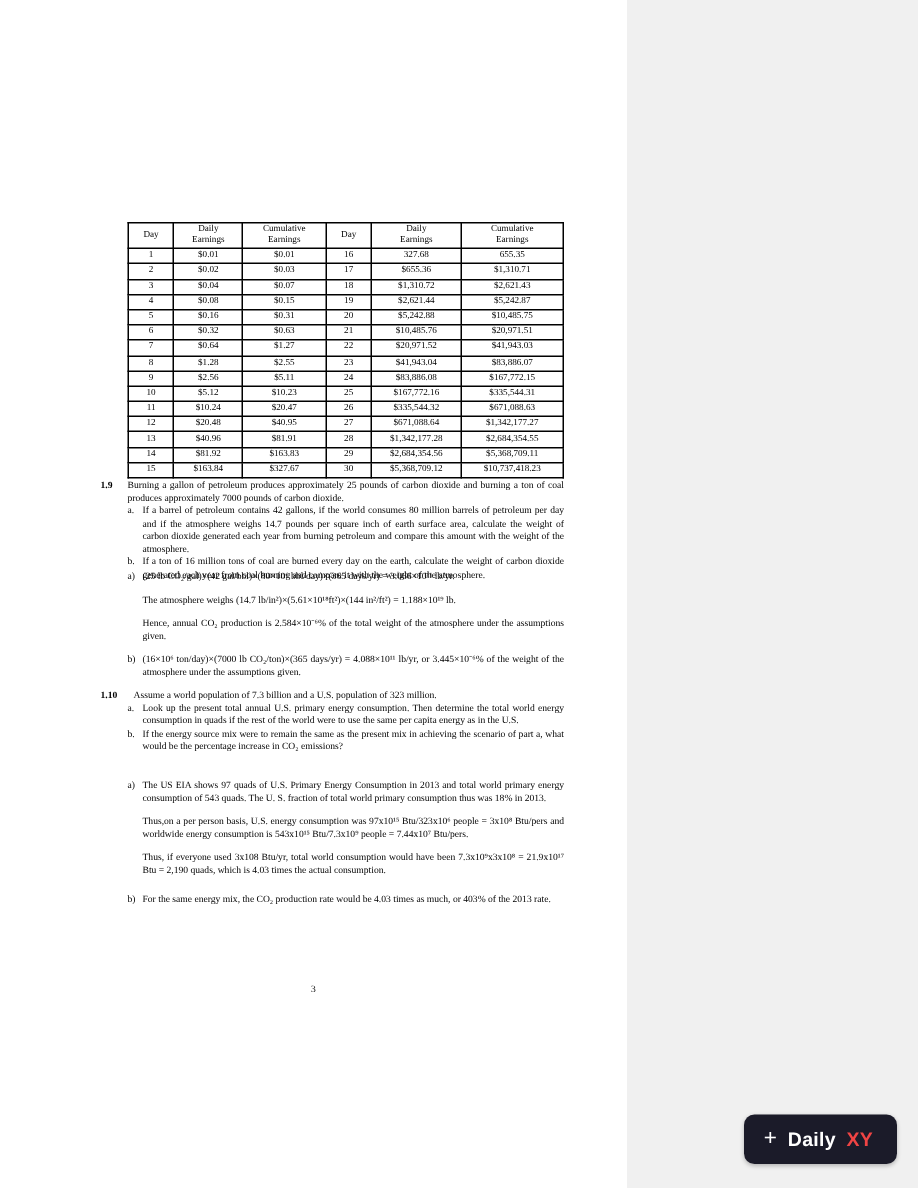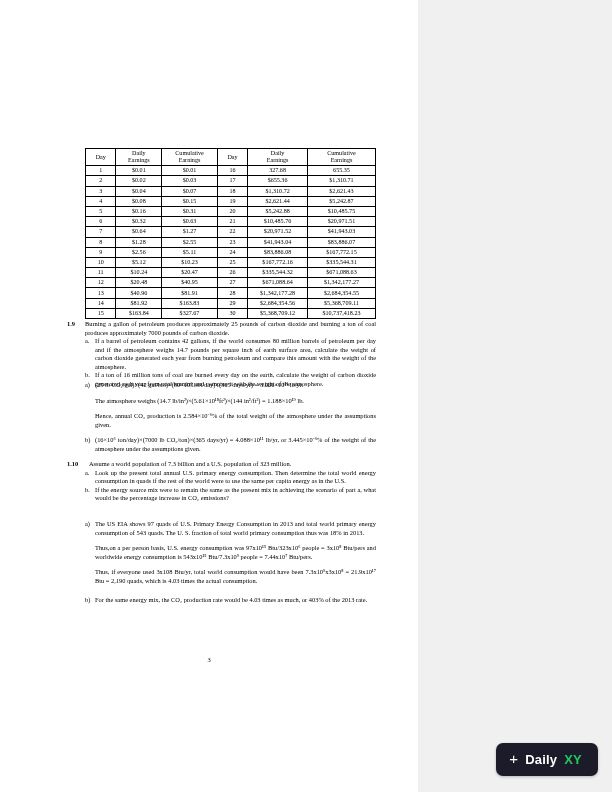--- a/index.html
+++ b/index.html
@@ -100,21 +100,21 @@
     gap: 7px;
     box-shadow: 0 1px 3px rgba(0,0,0,0.25);
   }
   .watermark .plus {
     font-size: 15px;
     font-weight: normal;
     line-height: 1;
     position: relative;
     top: -1px;
   }
-  .wm-xy { color: #22c55e; }
+  .wm-xy { color: #ef4444; }
 </style>
 </head>
 <body>
 
 <div class="page"></div>
 <div class="page-right-panel"></div>
 
 <div class="content">
 
   <table class="earnings">

